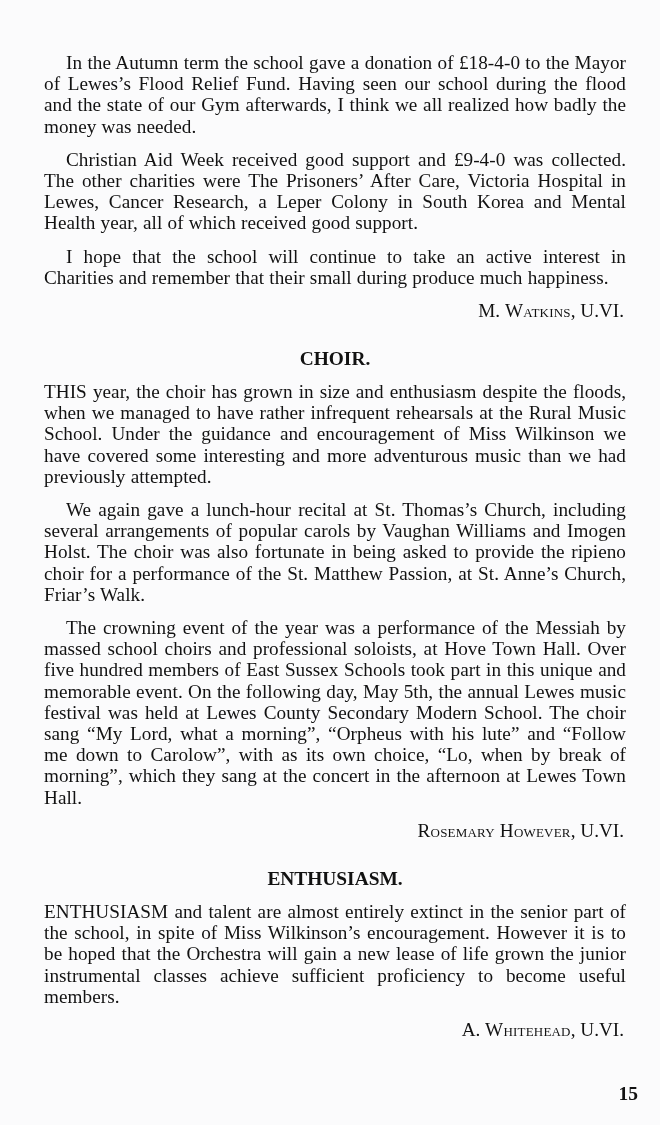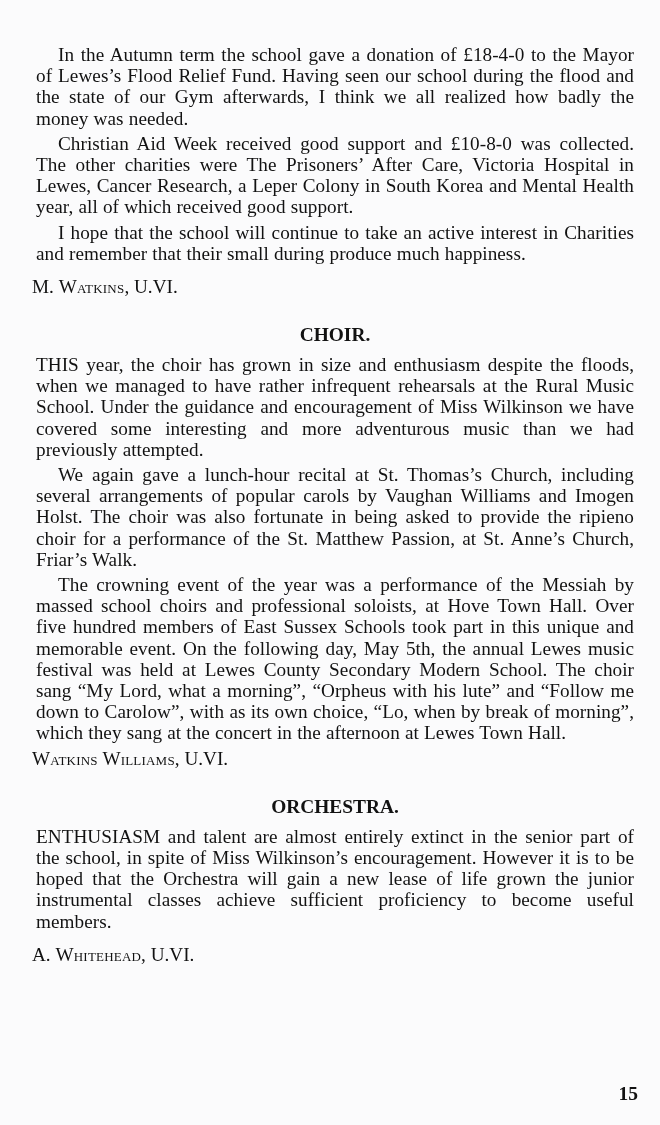--- a/index.html
+++ b/index.html
@@ -21,21 +21,21 @@
     height: 1125px;
     box-sizing: border-box;
     padding: 40px 22px 0 32px;
   }
 
   .body-text {
     font-size: 19.2px;
     line-height: 21.2px;
     text-align: justify;
     text-justify: inter-word;
-    margin: 4px;
+    margin: 12px;
     letter-spacing: 0.05px;
     word-spacing: 0.3px;
   }
 
   
   .body-text.indent {
     text-indent: 22px;
   }
   .body-text.noindent {
     text-indent: 0;
@@ -58,21 +58,21 @@
   .heading-gap-top   { margin-top: 27px; }
   .heading-gap-bot   { margin-bottom: 9px; }
 
   .heading-tracked {
     letter-spacing: 1.1px;
   }
 
   .signature {
     font-size: 19.2px;
     line-height: 21px;
-    text-align: left;
+    text-align: right;
     margin: 0;
     padding-right: 14px;
   }
   .signature .sc {
     font-variant: small-caps;
     letter-spacing: 0.2px;
   }
 
   .sig-gap { margin-top: 12px; }
 
@@ -87,34 +87,34 @@
     line-height: 1;
     font-family: Liberation Serif, serif;
   }
 </style>
 </head>
 <body>
 
 <div class="page">
 
   <p class="body-text indent">In the Autumn term the school gave a donation of £18-4-0 to the Mayor of Lewes’s Flood Relief Fund.  Having seen our school during the flood and the state of our Gym afterwards, I think we all realized how badly the money was needed.</p>
-  <p class="body-text indent para-gap">Christian Aid Week received good support and £10-8-0 was collected.  The other charities were The Prisoners’ After Care, Victoria Hospital in Lewes, Cancer Research, a Leper Colony in South Korea and Mental Health year, all of which received good support.</p>
+  <p class="body-text indent para-gap">Christian Aid Week received good support and £9-4-0 was collected.  The other charities were The Prisoners’ After Care, Victoria Hospital in Lewes, Cancer Research, a Leper Colony in South Korea and Mental Health year, all of which received good support.</p>
   <p class="body-text indent para-gap">I hope that the school will continue to take an active interest in Charities and remember that their small during produce much happiness.</p>
 
   <p class="signature sig-gap"><span>M. </span><span class="sc">Watkins</span><span>, U.VI.</span></p>
 
   <h2 class="section-heading heading-gap-top heading-gap-bot">CHOIR.</h2>
 
   <p class="body-text noindent">THIS year, the choir has grown in size and enthusiasm despite the floods, when we managed to have rather infrequent rehearsals at the Rural Music School.  Under the guidance and encouragement of Miss Wilkinson we have covered some interesting and more adventurous music than we had previously attempted.</p>
   <p class="body-text indent para-gap">We again gave a lunch-hour recital at St. Thomas’s Church, including several arrangements of popular carols by Vaughan Williams and Imogen Holst.  The choir was also fortunate in being asked to provide the ripieno choir for a performance of the St. Matthew Passion, at St. Anne’s Church, Friar’s Walk.</p>
   <p class="body-text indent para-gap">The crowning event of the year was a performance of the Messiah by massed school choirs and professional soloists, at Hove Town Hall.  Over five hundred members of East Sussex Schools took part in this unique and memorable event.  On the following day, May 5th, the annual Lewes music festival was held at Lewes County Secondary Modern School.   The choir sang “My Lord, what a morning”, “Orpheus with his lute” and “Follow me down to Carolow”, with as its own choice, “Lo, when by break of morning”, which they sang at the concert in the afternoon at Lewes Town Hall.</p>
 
-  <p class="signature"><span class="sc">Watkins Williams</span><span>, U.VI.</span></p>
+  <p class="signature"><span class="sc">Rosemary However</span><span>, U.VI.</span></p>
 
-  <h2 class="section-heading heading-gap-top heading-gap-bot">ORCHESTRA.</h2>
+  <h2 class="section-heading heading-gap-top heading-gap-bot">ENTHUSIASM.</h2>
 
   <p class="body-text noindent">ENTHUSIASM and talent are almost entirely extinct in the senior part of the school, in spite of Miss Wilkinson’s encouragement.  However it is to be hoped that the Orchestra will gain a new lease of life grown the junior instrumental classes achieve sufficient proficiency to become useful members.</p>
 
   <p class="signature sig-gap"><span>A. </span><span class="sc">Whitehead</span><span>, U.VI.</span></p>
 
 
 
   <div class="page-number">15</div>
 
 </div>

